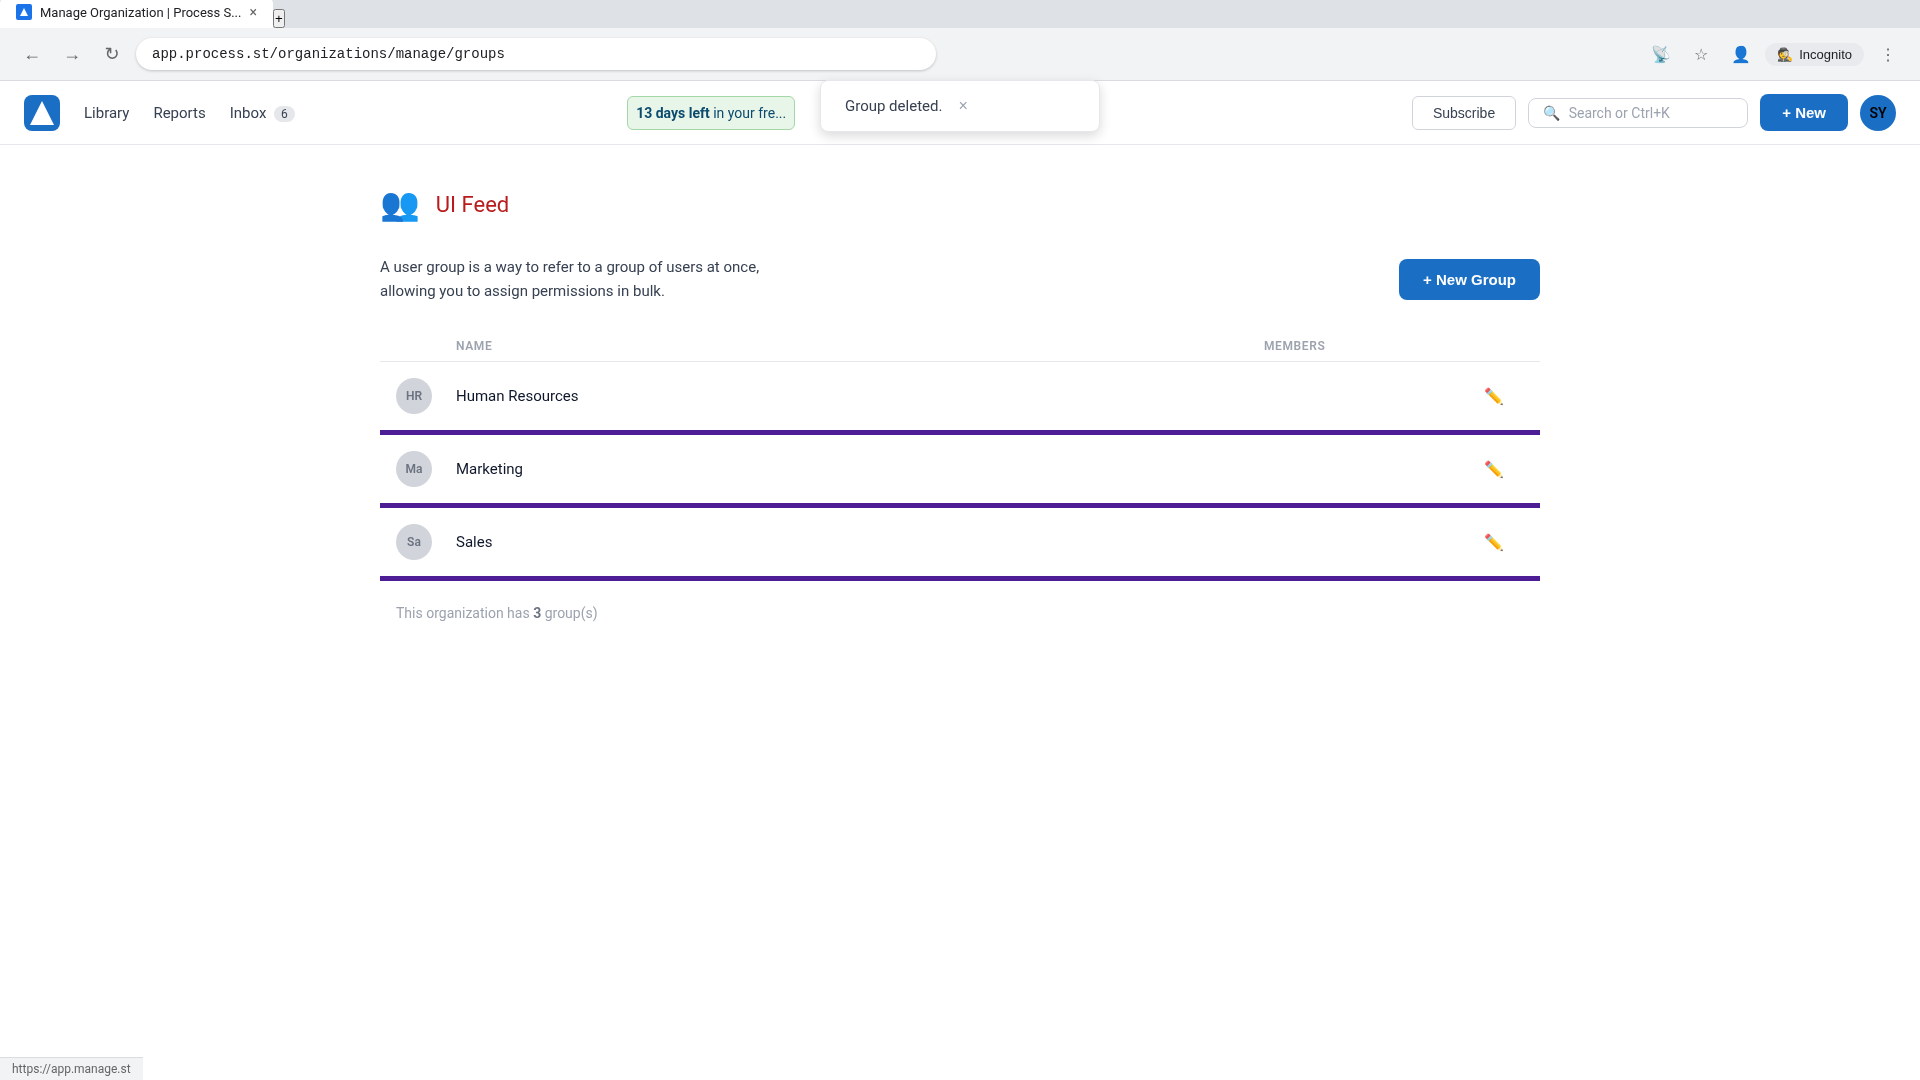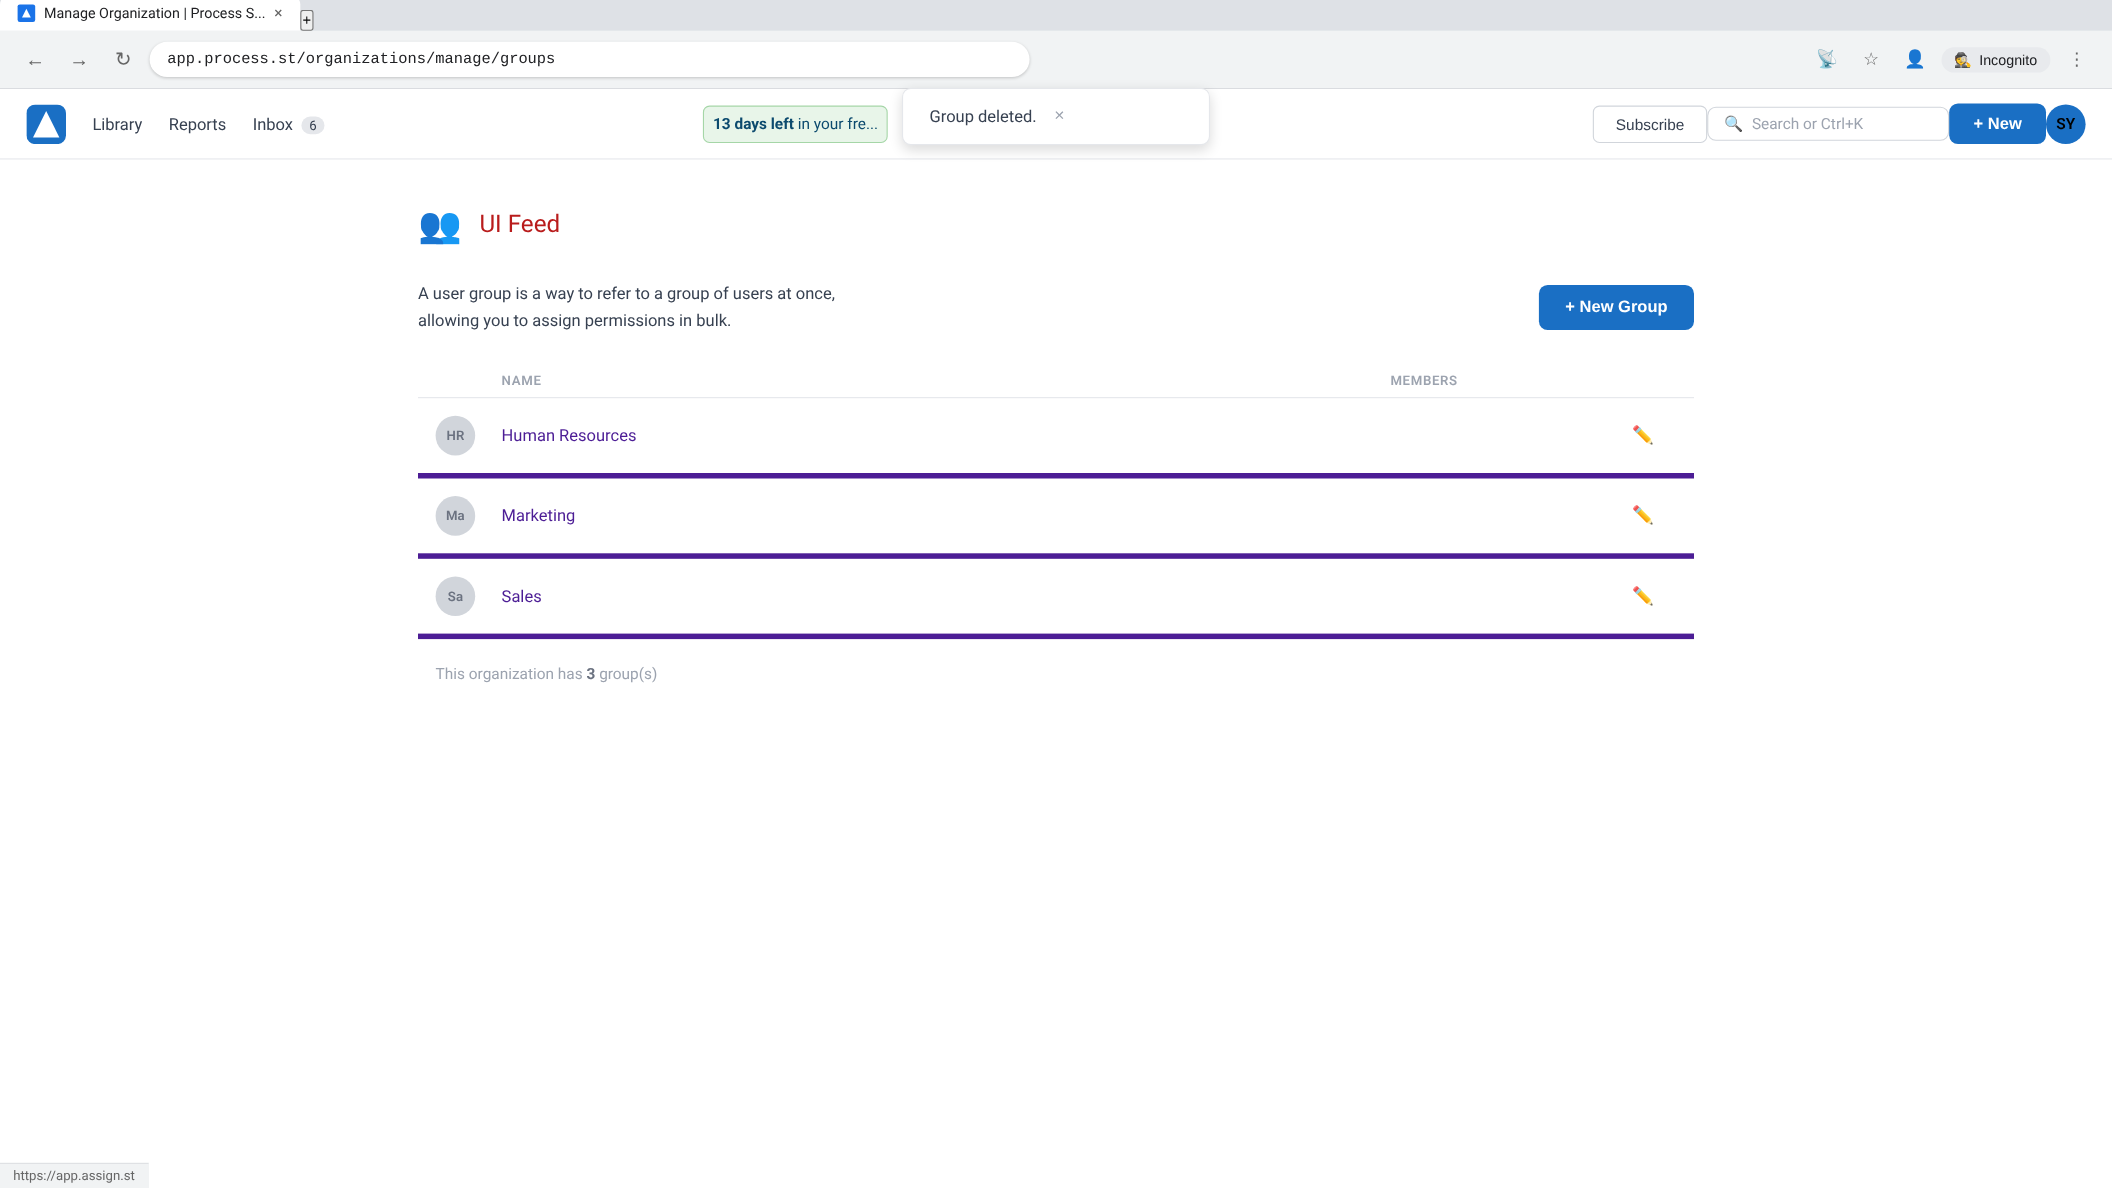--- a/index.html
+++ b/index.html
@@ -18,21 +18,21 @@
     .browser-actions { display: flex; align-items: center; gap: 8px; margin-left: auto; }
     .browser-action-btn { background: none; border: none; cursor: pointer; color: #666; font-size: 16px; width: 32px; height: 32px; border-radius: 50%; display: flex; align-items: center; justify-content: center; }
     .incognito-btn { background: #e8eaed; border-radius: 16px; padding: 4px 12px; font-size: 13px; color: #202124; display: flex; align-items: center; gap: 6px; cursor: pointer; border: none; }
 
     
     .app-header { display: flex; align-items: center; padding: 0 24px; height: 64px; border-bottom: 1px solid #e5e7eb; background: #fff; position: relative; }
     .app-logo { width: 36px; height: 36px; margin-right: 24px; cursor: pointer; }
     .nav-link { font-size: 15px; color: #374151; text-decoration: none; margin-right: 24px; cursor: pointer; padding: 4px 0; }
     .trial-banner { background: #e8f5e9; border: 1px solid #a5d6a7; border-radius: 6px; padding: 8px 8px; font-size: 14px; color: #0c4a6e; margin: 0 auto; }
     .trial-banner strong { font-weight: 700; }
-    .header-right { display: flex; align-items: center; margin-left: auto; }
+    .header-right { display: flex; align-items: center; gap: 12px; margin-left: auto; }
     .subscribe-btn { border: 1px solid #d1d5db; border-radius: 6px; padding: 8px 20px; font-size: 14px; color: #374151; background: #fff; cursor: pointer; }
     .search-box { display: flex; align-items: center; border: 1px solid #d1d5db; border-radius: 8px; padding: 6px 14px; gap: 8px; min-width: 220px; cursor: pointer; }
     .search-box span { font-size: 14px; color: #9ca3af; }
     .new-btn { background: #1a6fc4; color: #fff; border: none; border-radius: 8px; padding: 10px 22px; font-size: 15px; font-weight: 600; cursor: pointer; display: flex; align-items: center; gap: 6px; }
     .avatar { width: 36px; height: 36px; border-radius: 50%; background: #1a6fc4; color: #000000; display: flex; align-items: center; justify-content: center; font-size: 14px; font-weight: 600; cursor: pointer; }
 
     
     .toast-container { position: fixed; top: 80px; left: 50%; transform: translateX(-50%); z-index: 1000; }
     .toast { background: #fff; border: 1px solid #e5e7eb; border-radius: 8px; padding: 16px 24px; box-shadow: 0 4px 12px rgba(0,0,0,0.15); display: flex; align-items: center; gap: 16px; min-width: 280px; }
     .toast-text { font-size: 15px; color: #374151; }
@@ -53,21 +53,21 @@
     .groups-header { display: flex; align-items: center; justify-content: space-between; margin-bottom: 28px; }
     .groups-description { font-size: 15px; color: #374151; line-height: 1.6; max-width: 600px; }
     .new-group-btn { background: #1a6fc4; color: #fff; border: none; border-radius: 8px; padding: 12px 24px; font-size: 15px; font-weight: 600; cursor: pointer; display: flex; align-items: center; gap: 6px; white-space: nowrap; }
 
     
     .groups-table { width: 100%; }
     .table-header { display: grid; grid-template-columns: 60px 1fr 200px 60px; padding: 8px 16px; border-bottom: 1px solid #e5e7eb; }
     .table-header span { font-size: 12px; font-weight: 600; color: #9ca3af; text-transform: uppercase; letter-spacing: 0.05em; }
     .table-row { display: grid; grid-template-columns: 60px 1fr 200px 60px; padding: 16px 16px; border-bottom: 5px solid #4c1d95; align-items: center; }
     .group-avatar { width: 36px; height: 36px; border-radius: 50%; background: #d1d5db; color: #6b7280; display: flex; align-items: center; justify-content: center; font-size: 12px; font-weight: 600; }
-    .group-name { font-size: 15px; color: #4c1d95; cursor: pointer; text-decoration: none; }
+    .group-name { font-size: 15px; color: #0f172a; cursor: pointer; text-decoration: none; }
     .edit-btn { background: none; border: none; cursor: pointer; color: #9ca3af; font-size: 16px; padding: 4px 8px; border-radius: 4px; }
 
     .footer-text { font-size: 14px; color: #9ca3af; margin-top: 24px; padding: 0 16px; }
     .footer-text strong { font-weight: 700; color: #6b7280; }
 
     
     .status-bar { position: fixed; bottom: 0; left: 0; background: #f1f3f4; border-top: 1px solid #dadce0; padding: 4px 12px; font-size: 12px; color: #666; }
   </style>
 </head>
 <body>
@@ -184,14 +184,14 @@
       <button class="edit-btn">✏️</button>
     </div>
   </div>
 
   <p class="footer-text">
     <span>This organization has </span><strong>3</strong><span> group(s)</span>
   </p>
 </div>
 
 <div class="status-bar">
-  <span>https://app.assign.st</span>
+  <span>https://app.manage.st</span>
 </div>
 
 </body></html>

